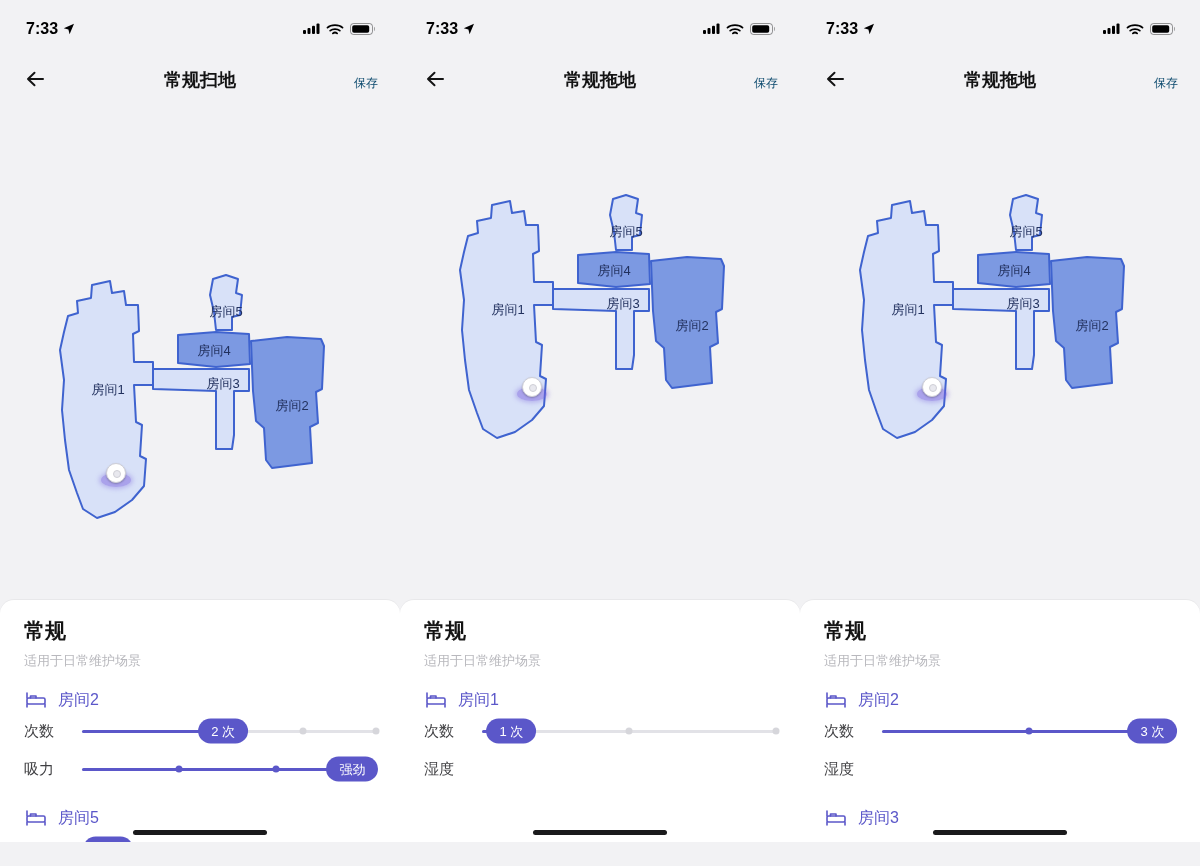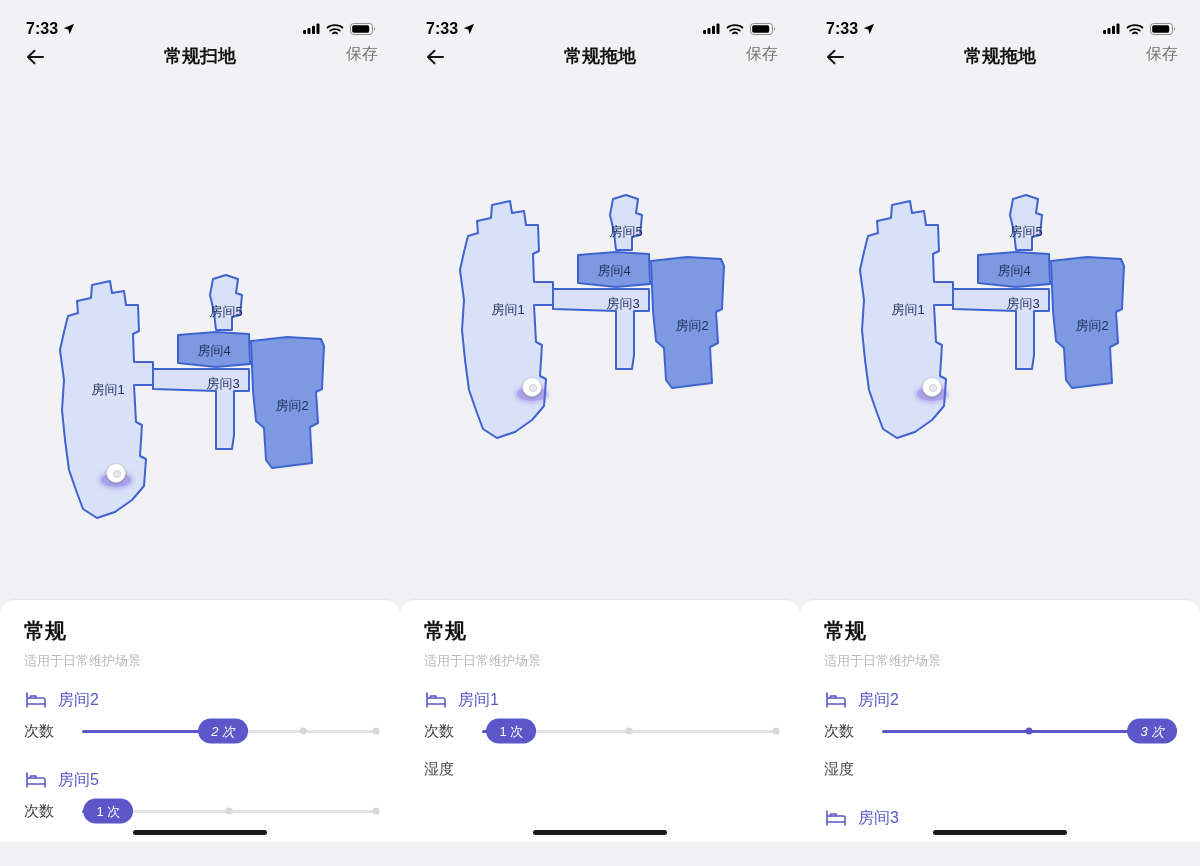--- a/index.html
+++ b/index.html
@@ -7,23 +7,23 @@
   .app { width:1200px; height:866px; display:flex; background:#f2f2f4; overflow:hidden; }
   .panel { position:relative; width:400px; height:842px; background:#f2f2f4; overflow:hidden; flex:0 0 400px; }
 
   
   .status-bar { height:44px; display:flex; justify-content:space-between; align-items:center; padding:14px 24px 0 26px; }
   .status-left { display:flex; align-items:center; gap:5px; }
   .status-time { font-size:16px; font-weight:700; color:#000; }
   .status-right { display:flex; align-items:center; gap:6px; }
 
   
-  .nav-bar { height:48px; display:flex; align-items:flex-start; padding:0 22px; }
+  .nav-bar { height:48px; display:flex; align-items:flex-end; padding:0 22px; }
   .nav-side { width:56px; display:flex; align-items:center; background:none; border:none; cursor:pointer; }
-  .nav-side.right { justify-content:flex-end; font-size:16px; color:#737373; }
+  .nav-side.right { justify-content:flex-end; font-size:12px; color:#0c4a6e; }
   .nav-title { flex:1; text-align:center; font-size:18px; font-weight:700; color:#141414; }
 
   
   .map-area { position:relative; height:508px; }
   .map-box { position:relative; width:360px; height:300px; margin:100px 0 0 20px; }
   .panel-1 .map-box { margin-top:180px; }
   .map-svg { display:block; }
   .room-label { position:absolute; transform:translate(-50%,-50%); font-size:13px; color:#22315e; white-space:nowrap; }
 
   .vacuum { position:absolute; left:112px; top:200px; width:0; height:0; }
@@ -164,23 +164,33 @@
           <svg width="24" height="24">
               <use href="#bed"></use>
             </svg>
           <span class="group-name">房间2</span>
         </div>
         <div class="slider-row">
           <span class="s-label">次数</span>
           <div class="slider">
             <div class="slider-track"></div>
             <div class="slider-fill" style="width: 48%;"></div>
-            <div class="slider-badge" style="left: 48%; font-style: italic;">2 次</div>
+            <div class="slider-badge" style="left: 48%;">2 次</div>
           <i class="slider-dot" style="left: 75%;"></i>
               <i class="slider-dot" style="left: 100%;"></i>
+            </div>
+        </div>
+        <div class="slider-row">
+          <span class="s-label">吸力</span>
+          <div class="slider">
+            <div class="slider-track"></div>
+            <div class="slider-fill" style="width: 92%;"></div>
+            <div class="slider-badge" style="left: 92%;">强劲</div>
+          <i class="slider-dot on" style="left: 33%;"></i>
+              <i class="slider-dot on" style="left: 66%;"></i>
             </div>
         </div>
       </div>
 
       <div class="group">
         <div class="group-header">
           <svg width="24" height="24">
               <use href="#bed"></use>
             </svg>
           <span class="group-name">房间5</span>
@@ -344,21 +354,21 @@
           <svg width="24" height="24">
               <use href="#bed"></use>
             </svg>
           <span class="group-name">房间2</span>
         </div>
         <div class="slider-row">
           <span class="s-label">次数</span>
           <div class="slider">
             <div class="slider-track"></div>
             <div class="slider-fill" style="width: 92%;"></div>
-            <div class="slider-badge" style="left: 92%; font-style: italic;">3 次</div>
+            <div class="slider-badge" style="left: 92%;">3 次</div>
           <i class="slider-dot on" style="left: 50%;"></i>
             </div>
         </div>
         <div class="slider-row">
           <span class="s-label">湿度</span>
         </div>
       </div>
 
       <div class="group">
         <div class="group-header">

